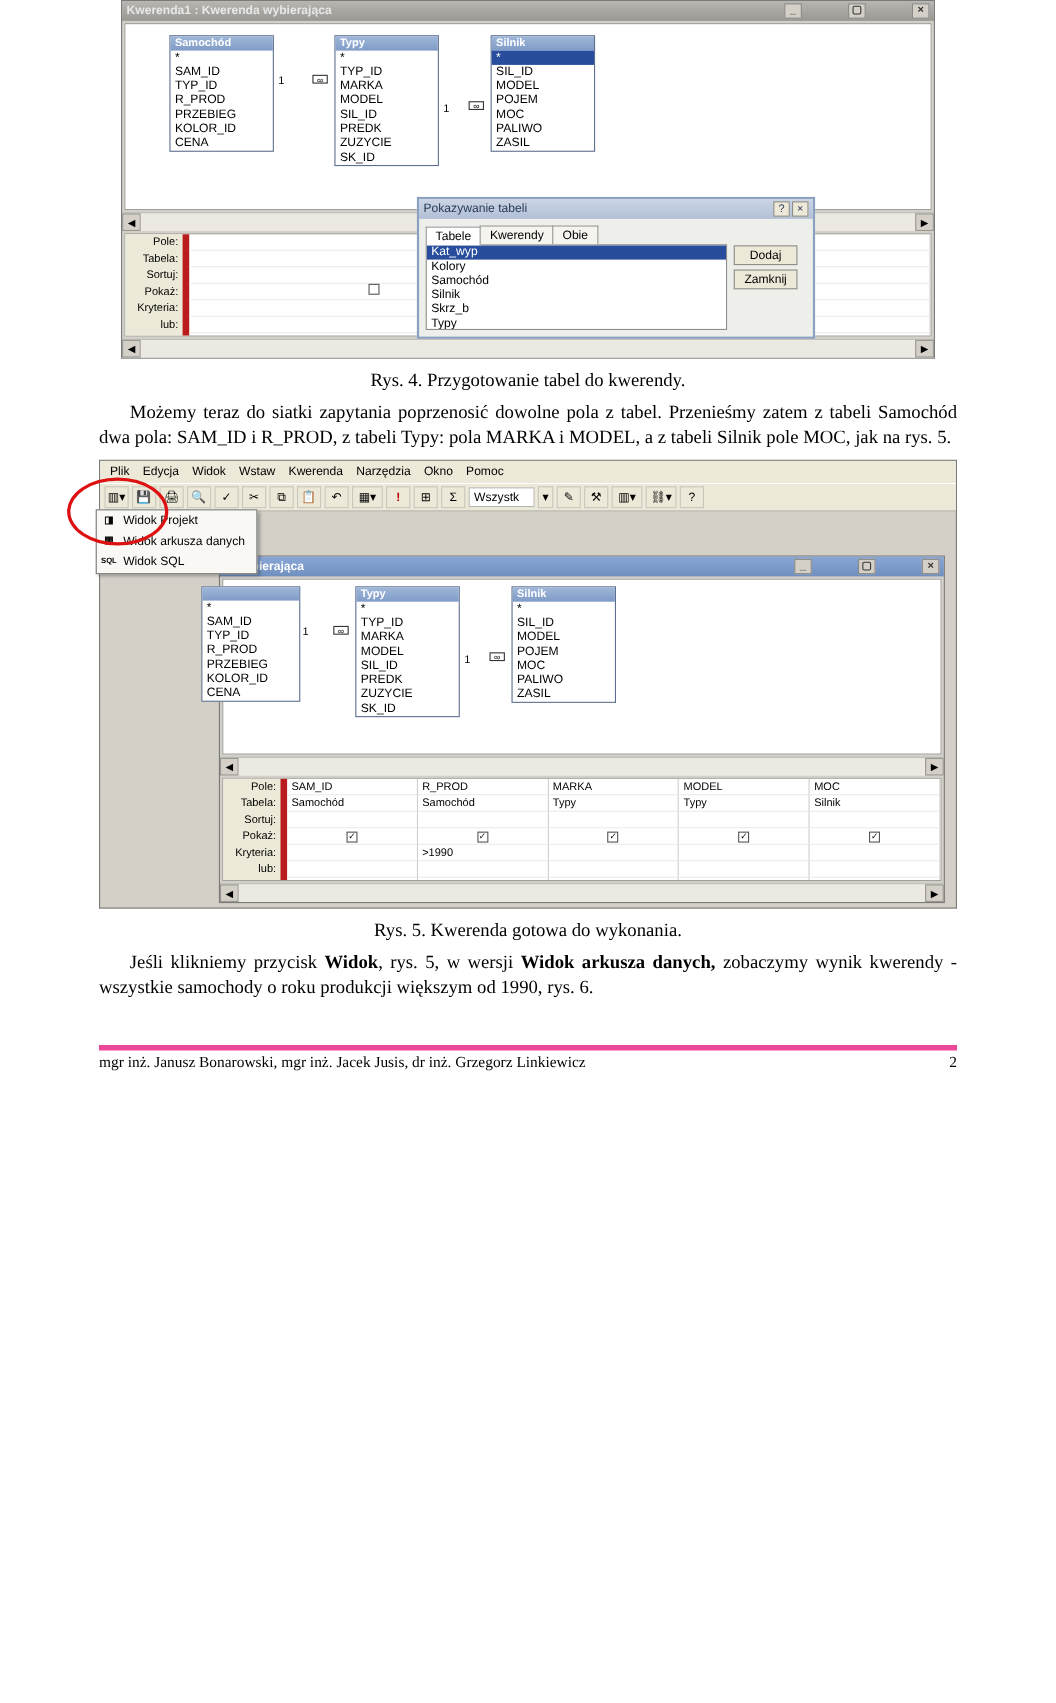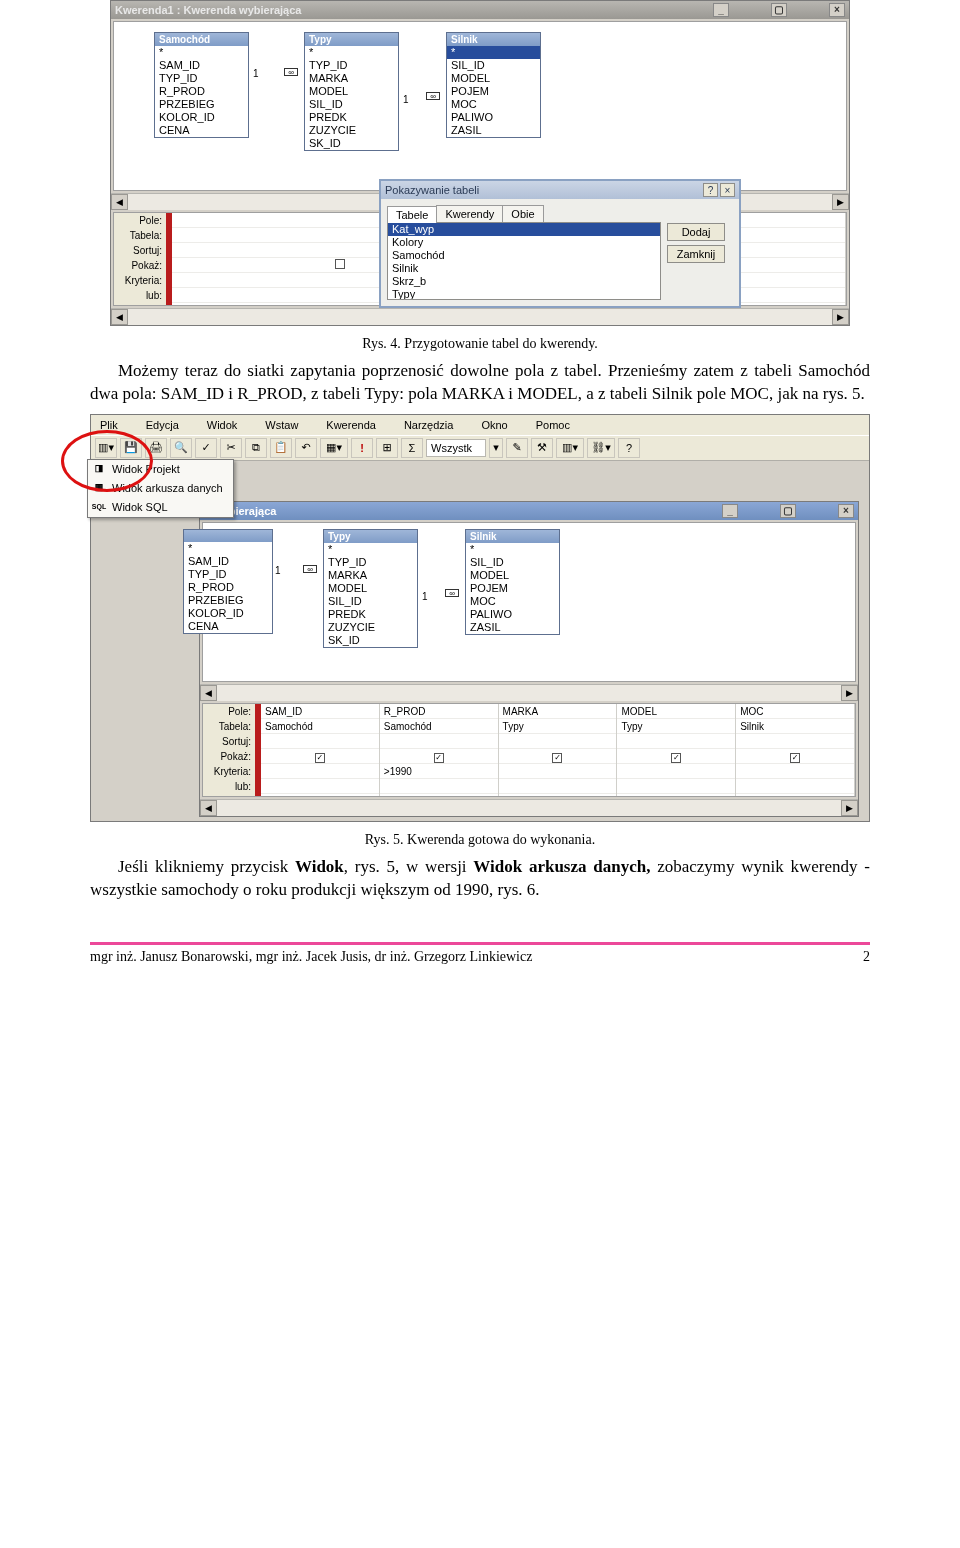--- a/index.html
+++ b/index.html
@@ -190,21 +190,21 @@
     font-size: 12px; font-weight: bold;
     padding: 3px 6px;
     display: flex; align-items: center;
   }
   .menubar {
     background: #ece9d8;
     font-family: Tahoma, sans-serif;
     font-size: 11px;
     padding: 2px 4px;
     display: flex;
-    gap: 18px;
+    gap: 2px;
   }
   .menubar span { padding: 2px 5px; }
   .toolbar {
     background: #ece9d8;
     border-top: 1px solid #fff;
     border-bottom: 1px solid #b0aea8;
     padding: 2px 4px;
     display: flex; align-items: center;
     gap: 3px;
     font-family: Tahoma, sans-serif;
@@ -238,23 +238,23 @@
   .viewmenu div.item { padding: 2px 10px 2px 24px; position: relative; line-height: 15px; }
   .viewmenu div.item .mi-icon {
     position: absolute; left: 4px; top: 2px;
     width: 14px; height: 13px;
     display: inline-flex; align-items: center; justify-content: center;
     font-size: 9px; font-weight: bold;
   }
 
   
   .body-text { font-size: 17px; line-height: 1.35; text-align: justify; }
-  .caption { font-size: 14px; text-align: center; margin: 10px 0 8px; }
+  .caption { font-size: 17px; text-align: center; margin: 10px 0 8px; }
   .footer {
-    border-top: 3px solid #ec4899;
+    border-top: 5px solid #ec4899;
     margin-top: 40px;
     padding-top: 4px;
     font-size: 14px;
     display: flex;
     justify-content: space-between;
   }
   .chk {
     display: inline-block;
     width: 10px; height: 10px;
     border: 1px solid #555;

